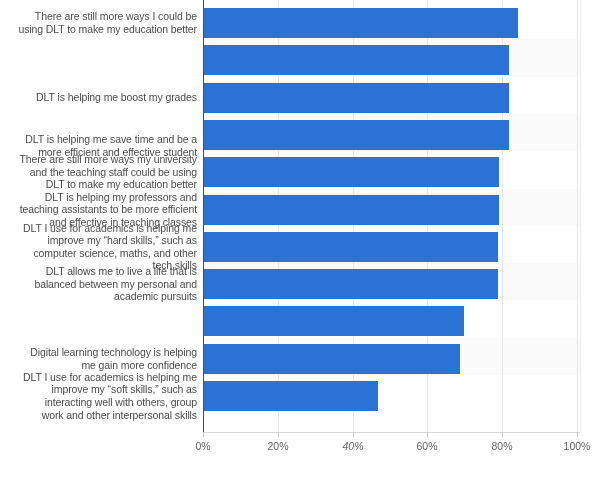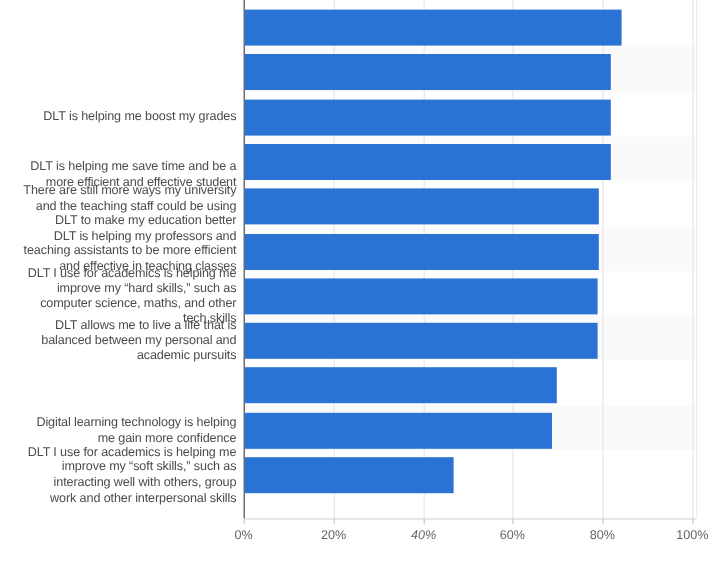--- a/index.html
+++ b/index.html
@@ -124,20 +124,22 @@
     height: 432px;
     background: #ececec;
   }
 </style>
 </head>
 <body>
 
 <div id="chart-root">
 
   <div class="cat-labels">
+      <div class="cat-label" style="top: 10.4px;">There are still more ways I could be
+using DLT to make my education better</div>
       <div class="cat-label" style="top: 91.3px;">DLT is helping me boost my grades</div>
       <div class="cat-label" style="top: 133px;">DLT is helping me save time and be a
 more efficient and effective student</div>
       <div class="cat-label" style="top: 153.3px; margin-left: 20px;">There are still more ways my university
 and the teaching staff could be using
 DLT to make my education better</div>
       <div class="cat-label" style="top: 190.6px;">DLT is helping my professors and
 teaching assistants to be more efficient
 and effective in teaching classes</div>
       <div class="cat-label" style="top: 221.6px;">DLT I use for academics is helping me

